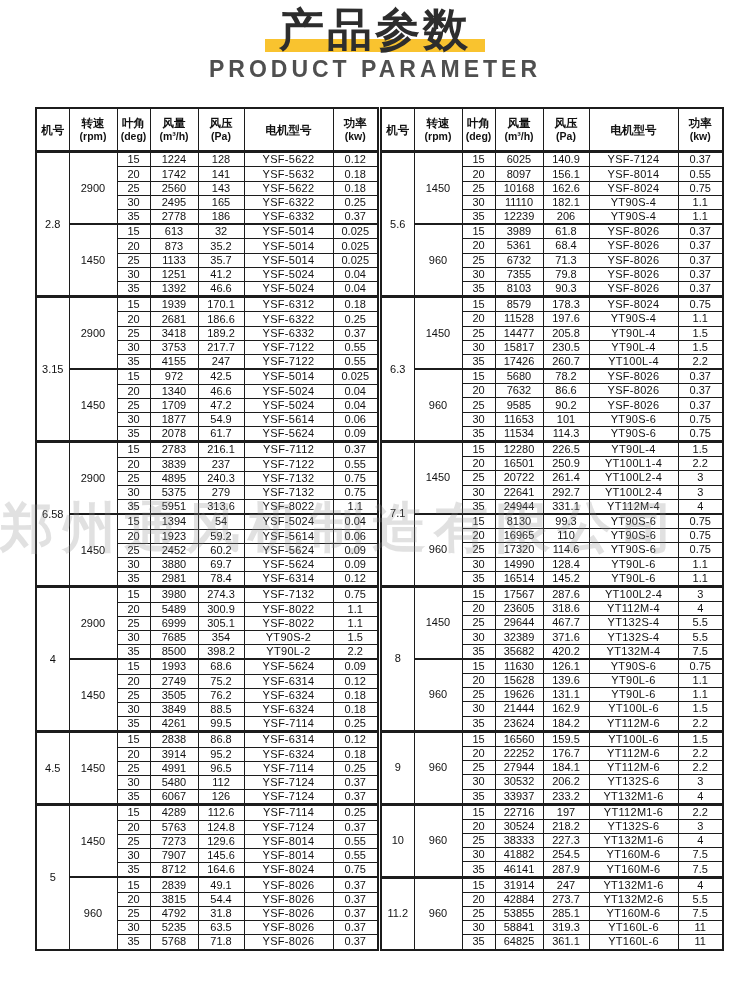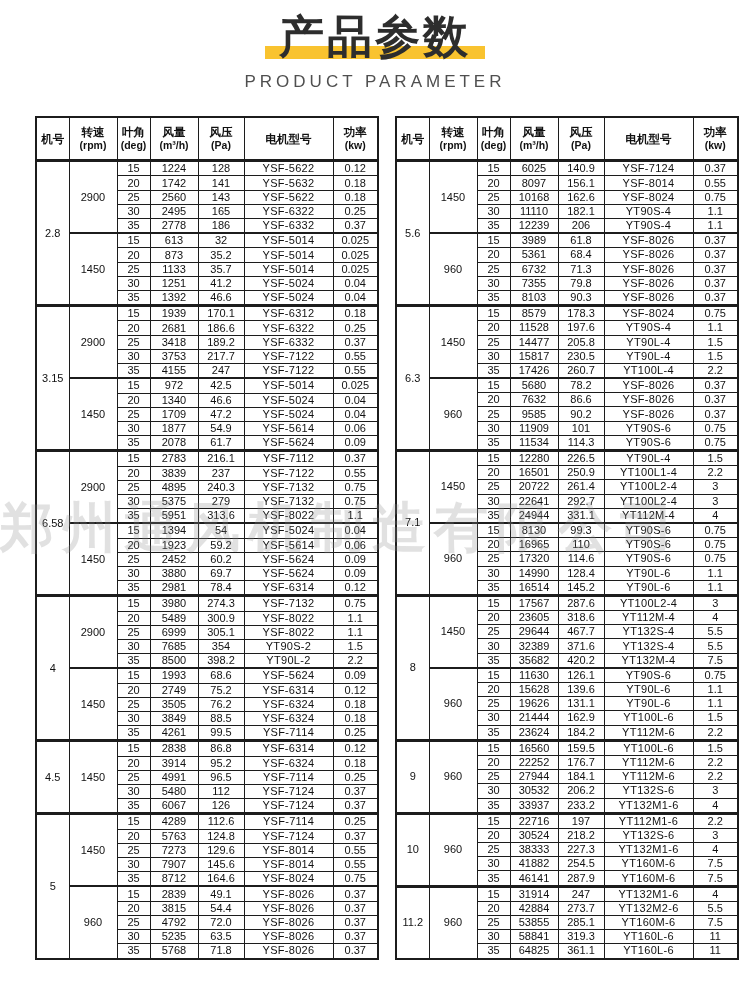--- a/index.html
+++ b/index.html
@@ -5,40 +5,40 @@
   html,body { margin:0; padding:0; }
   body {
     width:750px; height:991px;
     background:#ffffff;
     position:relative;
     overflow:hidden;
     font-family:"Liberation Sans", sans-serif;
     color:#111;
   }
   
-  .header { text-align:center; padding-top:13px; }
+  .header { text-align:center; padding-top:6px; }
   .title-wrap { display:inline-block; position:relative; }
   .title {
     position:relative; z-index:1;
     font-size:45px; font-weight:bold; color:#2d2d2d;
     letter-spacing:3px; line-height:1.05;
   }
   .title-accent {
     position:absolute; z-index:0;
     left:-14px; right:-14px; bottom:1px; height:13px;
     background:#F9C32F;
   }
   .subtitle {
-    margin-top:12px;
-    font-size:17px; color:#4f4f4f; letter-spacing:4px;
-    font-weight:400;
+    margin-top:3px;
+    font-size:23px; color:#4f4f4f; letter-spacing:4px;
+    font-weight:700;
   }
   
   .tables {
-    display:flex; gap:16px;
+    display:flex; gap:1px;
     margin:24px 23px 0 35px;
     position:relative; z-index:1;
   }
   table.param {
     border-collapse:collapse; table-layout:fixed;
     width:342px; flex:0 0 342px;
     border:2.5px solid #1c1c1c;
     background:#fff;
   }
   table.param th, table.param td {
@@ -477,21 +477,21 @@
         <tr>
           <td class="c-angle">20</td>
           <td class="c-flow">3815</td>
           <td class="c-pressure">54.4</td>
           <td class="c-motor">YSF-8026</td>
           <td class="c-power">0.37</td>
         </tr>
         <tr>
           <td class="c-angle">25</td>
           <td class="c-flow">4792</td>
-          <td class="c-pressure">72.0</td>
+          <td class="c-pressure">31.8</td>
           <td class="c-motor">YSF-8026</td>
           <td class="c-power">0.37</td>
         </tr>
         <tr>
           <td class="c-angle">30</td>
           <td class="c-flow">5235</td>
           <td class="c-pressure">63.5</td>
           <td class="c-motor">YSF-8026</td>
           <td class="c-power">0.37</td>
         </tr>
@@ -653,21 +653,21 @@
         </tr>
         <tr>
           <td class="c-angle">25</td>
           <td class="c-flow">9585</td>
           <td class="c-pressure">90.2</td>
           <td class="c-motor">YSF-8026</td>
           <td class="c-power">0.37</td>
         </tr>
         <tr>
           <td class="c-angle">30</td>
-          <td class="c-flow">11909</td>
+          <td class="c-flow">11653</td>
           <td class="c-pressure">101</td>
           <td class="c-motor">YT90S-6</td>
           <td class="c-power">0.75</td>
         </tr>
         <tr>
           <td class="c-angle">35</td>
           <td class="c-flow">11534</td>
           <td class="c-pressure">114.3</td>
           <td class="c-motor">YT90S-6</td>
           <td class="c-power">0.75</td>

